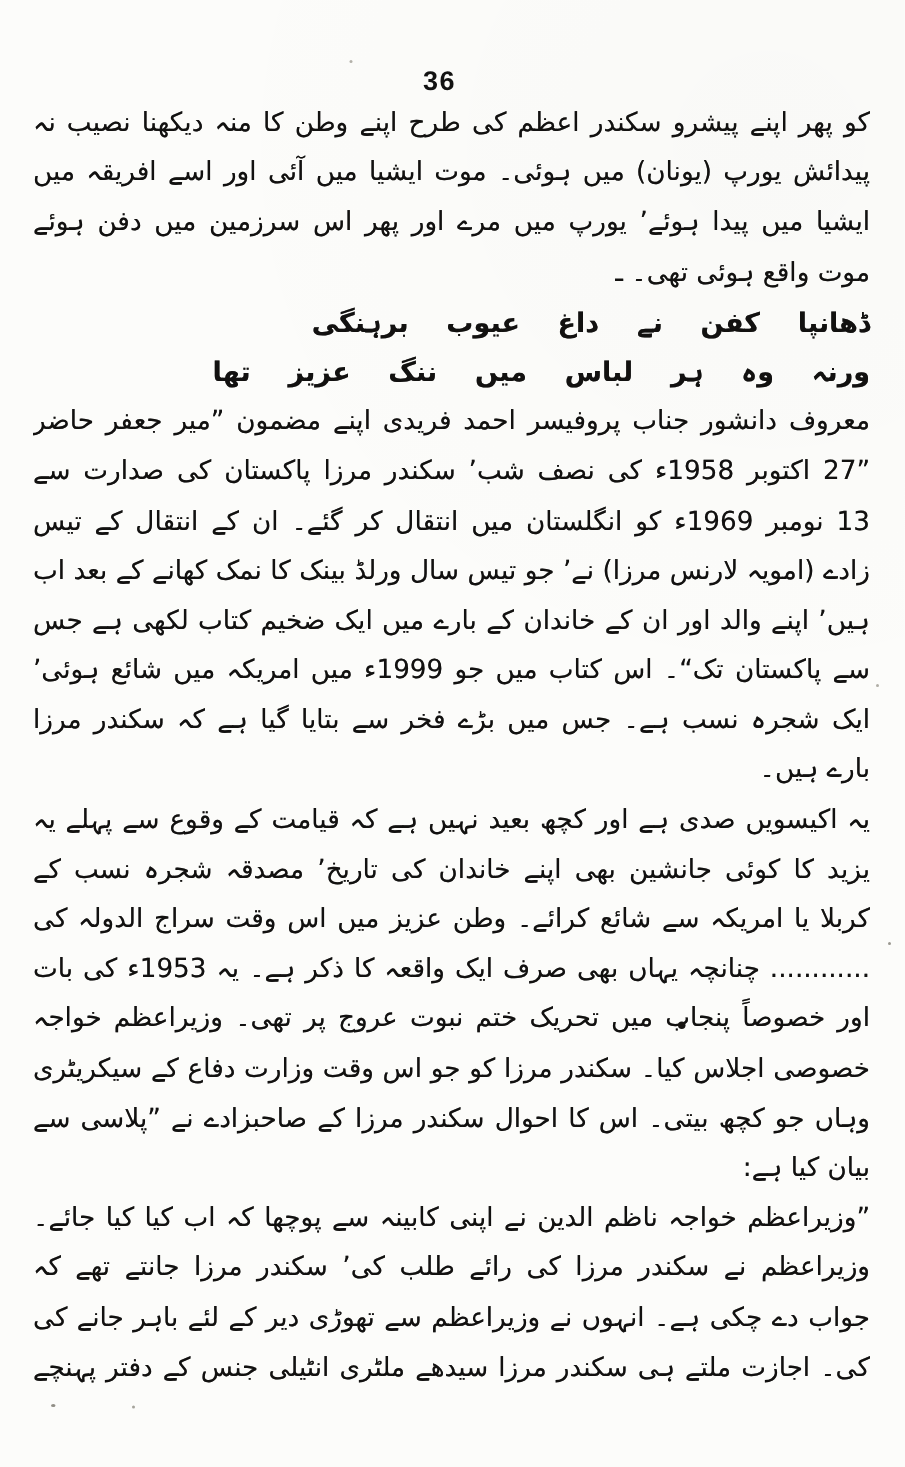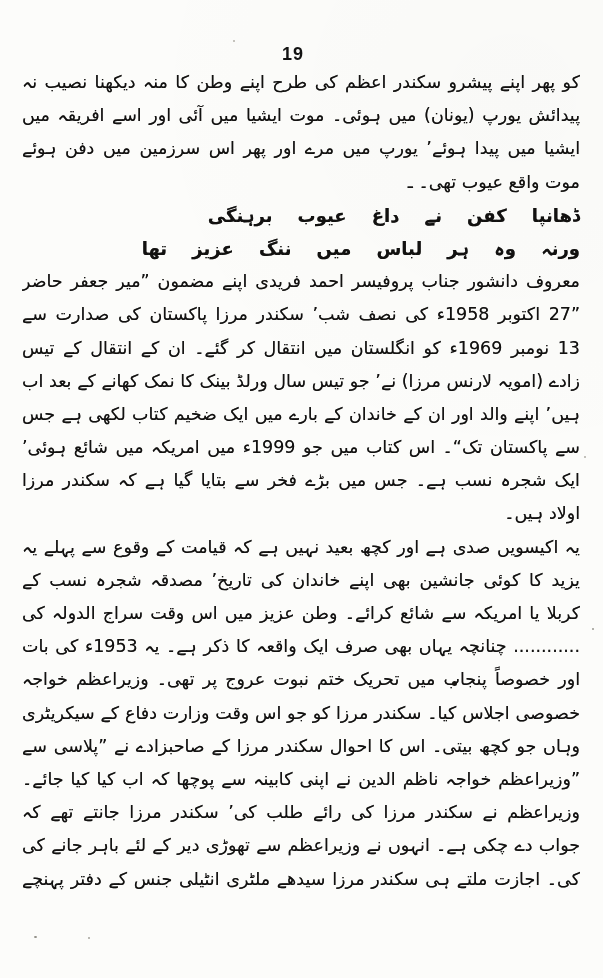--- a/index.html
+++ b/index.html
@@ -64,44 +64,45 @@
   .speck.s3{ width:2px;height:2px;left:233px;top:40px;background:#b3b1a9;}
   .speck.s4{ width:3px;height:2px;left:34px;top:936px;background:#8f8d85;}
   .speck.s5{ width:2px;height:2px;left:88px;top:937px;background:#a5a39b;}
   .speck.s6{ width:2px;height:2px;left:584px;top:456px;background:#b0aea6;}
 </style>
 </head>
 <body>
 
 <div class="page">
 
-  <div class="page-number">19</div>
+  <div class="page-number">36</div>
 
   <div class="textblock">
     <div class="line l-full">کو پھر اپنے پیشرو سکندر اعظم کی طرح اپنے وطن کا منہ دیکھنا نصیب نہ ہوا۔ کہتے ہیں سکندر اعظم کی</div>
     <div class="line l-full">پیدائش یورپ (یونان) میں ہوئی۔ موت ایشیا میں آئی اور اسے افریقہ میں دفن کیا گیا۔ اپنے سکندر بھی</div>
     <div class="line l-full">ایشیا میں پیدا ہوئے’ یورپ میں مرے اور پھر اس سرزمین میں دفن ہوئے جہاں ان کے پیشرو سکندر کی</div>
-    <div class="line l-end">موت واقع عیوب تھی۔ ـ</div>
+    <div class="line l-end">موت واقع ہوئی تھی۔ ـ</div>
     <div class="line l-verse">ڈھانپا کفن نے داغ عیوب برہنگی</div>
     <div class="line l-verse">ورنہ وہ ہر لباس میں ننگ عزیز تھا</div>
     <div class="line l-full">معروف دانشور جناب پروفیسر احمد فریدی اپنے مضمون ”میر جعفر حاضر ہو“ میں لکھتے ہیں۔</div>
     <div class="line l-full">”27 اکتوبر 1958ء کی نصف شب’ سکندر مرزا پاکستان کی صدارت سے جبراً مستعفی ہو گئے اور</div>
     <div class="line l-full">13 نومبر 1969ء کو انگلستان میں انتقال کر گئے۔ ان کے انتقال کے تیس برس بعد ان کے صاحب</div>
     <div class="line l-full">زادے (امویہ لارنس مرزا) نے’ جو تیس سال ورلڈ بینک کا نمک کھانے کے بعد اب ریٹائر ہو چکے</div>
     <div class="line l-full">ہیں’ اپنے والد اور ان کے خاندان کے بارے میں ایک ضخیم کتاب لکھی ہے جس کا نام ہے ”پلاسی</div>
     <div class="line l-full">سے پاکستان تک“۔ اس کتاب میں جو 1999ء میں امریکہ میں شائع ہوئی’ پانچ صفحات پر پھیلا ہوا</div>
     <div class="line l-full">ایک شجرہ نسب ہے۔ جس میں بڑے فخر سے بتایا گیا ہے کہ سکندر مرزا ساتویں پشت پر میر جعفر کی صلبی</div>
-    <div class="line l-end">اولاد ہیں۔</div>
+    <div class="line l-end">بارے ہیں۔</div>
     <div class="line l-full">یہ اکیسویں صدی ہے اور کچھ بعید نہیں ہے کہ قیامت کے وقوع سے پہلے یہ قیامت بپا ہو جائے کہ</div>
     <div class="line l-full">یزید کا کوئی جانشین بھی اپنے خاندان کی تاریخ’ مصدقہ شجرہ نسب کے ساتھ’ بڑے فخر سے کونے’</div>
     <div class="line l-full">کربلا یا امریکہ سے شائع کرائے۔ وطن عزیز میں اس وقت سراج الدولہ کی کمی ہے نہ میر جعفر کی</div>
     <div class="line l-full">............ چنانچہ یہاں بھی صرف ایک واقعہ کا ذکر ہے۔ یہ 1953ء کی بات ہے۔ جب پاکستان</div>
     <div class="line l-full">اور خصوصاً پنجاب میں تحریک ختم نبوت عروج پر تھی۔ وزیراعظم خواجہ ناظم الدین نے مرکزی کابینہ کا</div>
     <div class="line l-full">خصوصی اجلاس کیا۔ سکندر مرزا کو جو اس وقت وزارت دفاع کے سیکریٹری تھے’ اجلاس میں بلایا گیا۔</div>
     <div class="line l-full">وہاں جو کچھ بیتی۔ اس کا احوال سکندر مرزا کے صاحبزادے نے ”پلاسی سے پاکستان تک“ میں یوں</div>
+    <div class="line l-end">بیان کیا ہے:</div>
     <div class="line l-full">”وزیراعظم خواجہ ناظم الدین نے اپنی کابینہ سے پوچھا کہ اب کیا کیا جائے۔ سب چپ رہے۔</div>
     <div class="line l-full">وزیراعظم نے سکندر مرزا کی رائے طلب کی’ سکندر مرزا جانتے تھے کہ وزیراعظم کی قوت فیصلہ</div>
     <div class="line l-full">جواب دے چکی ہے۔ انہوں نے وزیراعظم سے تھوڑی دیر کے لئے باہر جانے کی اجازت طلب</div>
     <div class="line l-full">کی۔ اجازت ملتے ہی سکندر مرزا سیدھے ملٹری انٹیلی جنس کے دفتر پہنچے اور وہاں سے خصوصی ٹیلی</div>
   </div>
 
   <span class="speck s1"></span>
   <span class="speck s2"></span>
   <span class="speck s3"></span>
   <span class="speck s4"></span>

